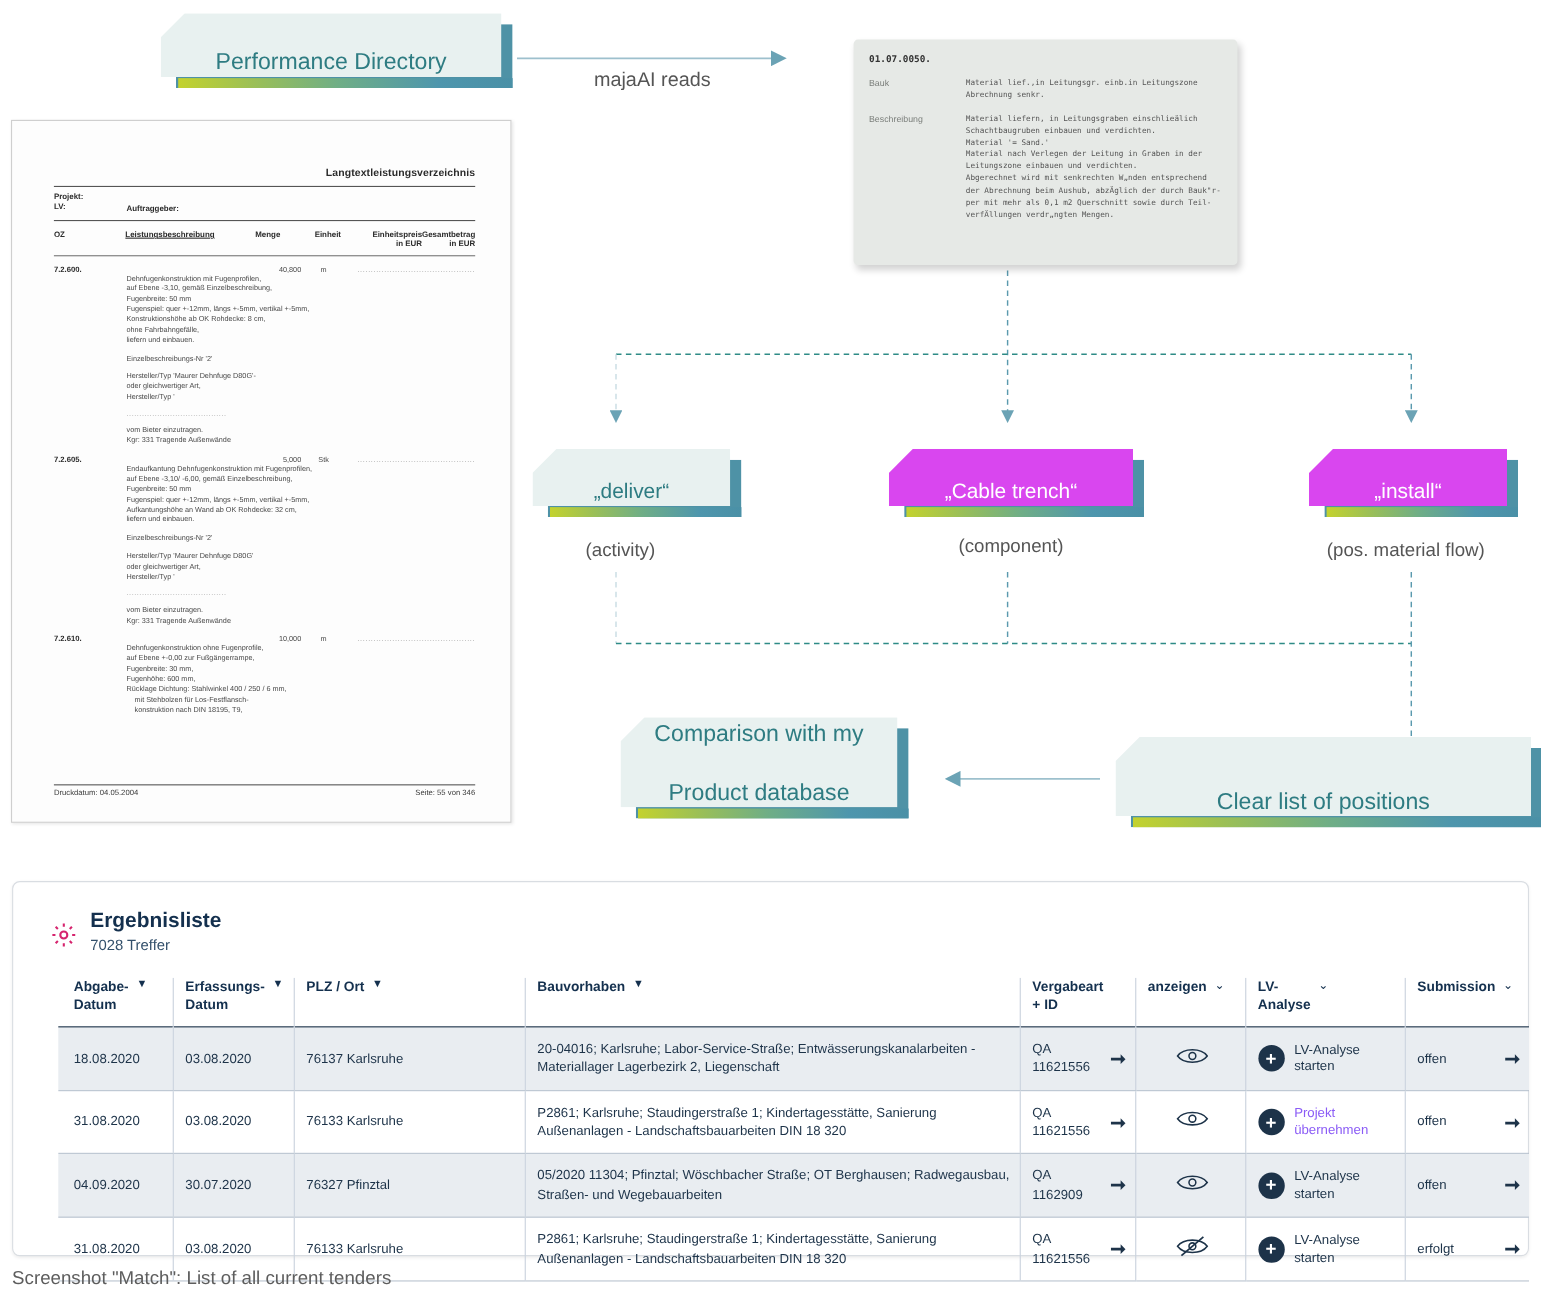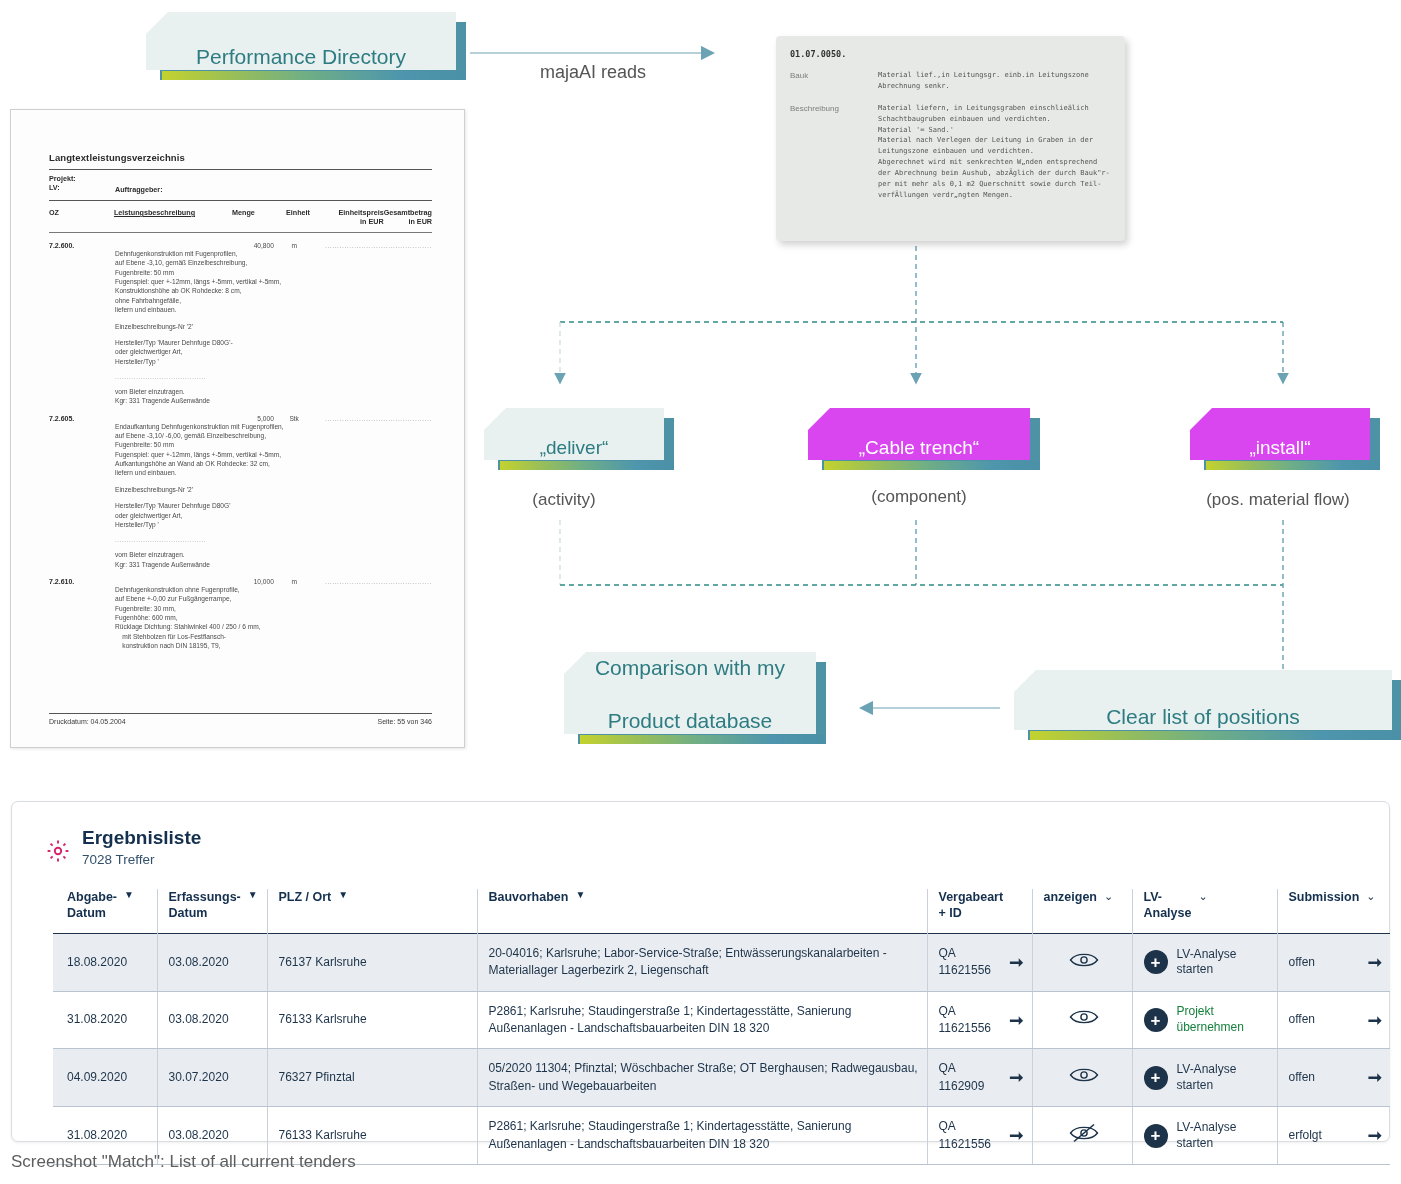--- a/index.html
+++ b/index.html
@@ -51,21 +51,21 @@
     position:absolute; font-size:17px; color:#555; text-align:center; width:260px;
   }
   #cap-activity { left:434px; top:490px; }
   #cap-component{ left:789px; top:487px; }
   #cap-flow     { left:1148px; top:490px; }
 
   
   #box-compare  { left:564px; top:652px; width:252px; height:82px; }
   #box-compare .panel span { font-size:21px; }
   #box-compare .gradbar { left:16px; right:-10px; bottom:-10px; }
-  #box-clearlist{ left:1014px; top:670px; width:378px; height:60px; }
+  #box-clearlist{ left:1014px; top:670px; width:378px; height:72px; }
   #box-clearlist .panel span { font-size:21px; }
   #box-clearlist .gradbar { left:16px; right:-10px; bottom:-10px; }
   #label-read { position:absolute; left:470px; top:62px; width:246px; text-align:center;
                 font-size:18px; color:#555; }
 
   
   #desc-card {
     position:absolute; left:731px; top:36px; width:349px; height:205px;
     background:#e6e9e6; border-radius:4px;
     box-shadow:3px 4px 7px rgba(0,0,0,0.18);
@@ -81,21 +81,21 @@
   
   #doc {
     position:absolute; left:10px; top:109px; width:455px; height:639px;
     background:#fdfdfd; border:1px solid #cfcfcf;
     box-shadow:1px 1px 3px rgba(0,0,0,0.10);
     overflow:hidden;
     font-family:"Liberation Sans", sans-serif;
     color:#4a4a4a;
   }
   #doc .doc-inner { position:absolute; left:38px; right:32px; top:42px; }
-  #doc .doc-title { text-align:left; font-size:9.5px; font-weight:bold; color:#2b2b2b; letter-spacing:.1px;}
+  #doc .doc-title { text-align:right; font-size:9.5px; font-weight:bold; color:#2b2b2b; letter-spacing:.1px;}
   #doc .hr { border-top:1.4px solid #555; margin:6px 0 0 0; }
   #doc .hr.thin { border-top:0.9px solid #777; }
   #doc .meta { display:flex; font-size:7.2px; font-weight:bold; color:#2b2b2b; margin:4px 0 4px 0;}
   #doc .meta .c1 { width:66px; }
   #doc .colhead { display:flex; font-size:7.2px; font-weight:bold; color:#2b2b2b; margin:7px 0 3px 0;}
   #doc .colhead .oz  { width:66px; }
   #doc .colhead .lb  { width:120px;text-decoration:underline; }
   #doc .colhead .mg  { width:46px; }
   #doc .colhead .eh  { width:42px; text-align:center; }
   #doc .colhead .ep  { width:66px; text-align:right; }
@@ -151,21 +151,21 @@
   .th-inner { display:flex; align-items:flex-start; gap:7px; }
   .cell-flex { display:flex; align-items:center; justify-content:space-between; gap:10px; }
   .arrow-r { font-size:17px; font-weight:bold; color:#1d3349; line-height:1; }
   .plus-btn {
     width:24px; height:24px; border-radius:50%; background:#1d3349;
     color:#fff; display:inline-flex; align-items:center; justify-content:center;
     font-size:17px; line-height:1; flex:none; font-weight:bold;
   }
   .lv-cell { display:flex; align-items:center; gap:9px; }
   .lv-label { font-size:12px; line-height:1.3; }
-  .lv-label.muted { color:#15803d; }
+  .lv-label.muted { color:#8b5cf6; }
   .center { text-align:center; }
 
   #caption-bottom {
     position:absolute; left:11px; top:1152px; font-size:17px; color:#5d5d5d;
   }
 
   svg.abs { position:absolute; left:0; top:0; pointer-events:none; }
 </style>
 </head>
 <body>

